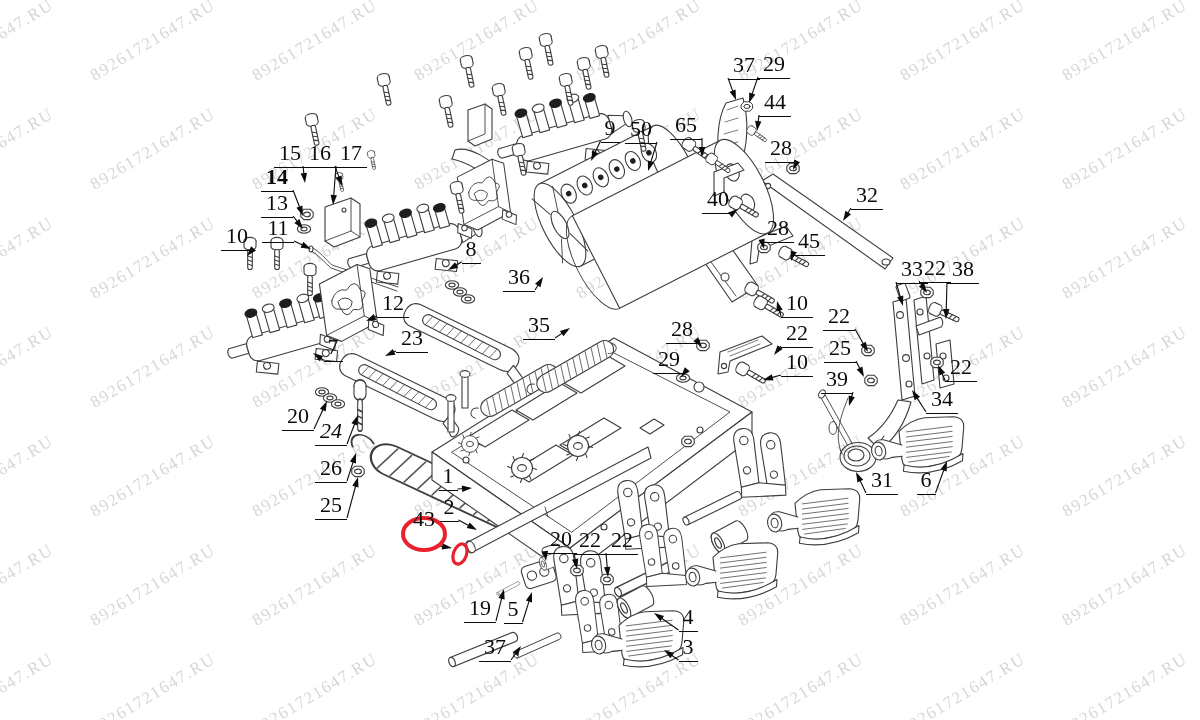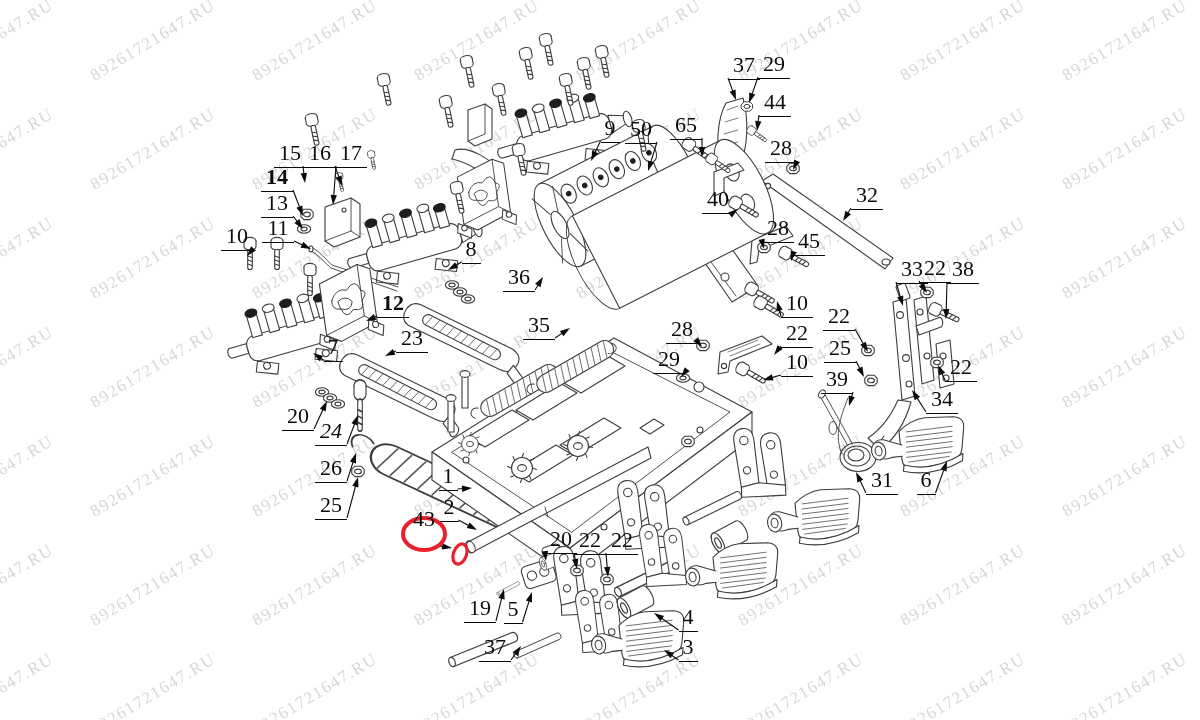--- a/index.html
+++ b/index.html
@@ -606,21 +606,21 @@
       <div class="plabel" style="left: 653px; top: 348px; width: 32px;">29</div>
       <div class="plabel" style="left: 781px; top: 351px; width: 32px;">10</div>
       <div class="plabel" style="left: 824px; top: 337px; width: 32px;">25</div>
       <div class="plabel" style="left: 821px; top: 368px; width: 32px;">39</div>
       <div class="plabel" style="left: 945px; top: 356px; width: 32px;">22</div>
       <div class="plabel" style="left: 926px; top: 388px; width: 32px;">34</div>
       <div class="plabel" style="left: 866px; top: 469px; width: 32px;">31</div>
       <div class="plabel" style="left: 916.5px; top: 469px; width: 19px;">6</div>
       <div class="plabel" style="left: 503px; top: 266px; width: 32px;">36</div>
       <div class="plabel" style="left: 523px; top: 314px; width: 32px;">35</div>
-      <div class="plabel" style="left: 377px; top: 292px; width: 32px; font-weight: bold;">12</div>
+      <div class="plabel" style="left: 377px; top: 292px; width: 32px;">12</div>
       <div class="plabel" style="left: 323.5px; top: 336px; width: 19px;">7</div>
       <div class="plabel" style="left: 396px; top: 327px; width: 32px;">23</div>
       <div class="plabel" style="left: 282px; top: 405px; width: 32px;">20</div>
       <div class="plabel" style="left: 315px; top: 420px; width: 32px; font-style: italic;">24</div>
       <div class="plabel" style="left: 315px; top: 457px; width: 32px;">26</div>
       <div class="plabel" style="left: 315px; top: 494px; width: 32px;">25</div>
       <div class="plabel" style="left: 438.5px; top: 465px; width: 19px;">1</div>
       <div class="plabel" style="left: 439.5px; top: 496px; width: 19px;">2</div>
       <div class="plabel red" style="left: 408px; top: 508px; width: 32px;">43</div>
       <div class="plabel" style="left: 545px; top: 528px; width: 32px;">20</div>

